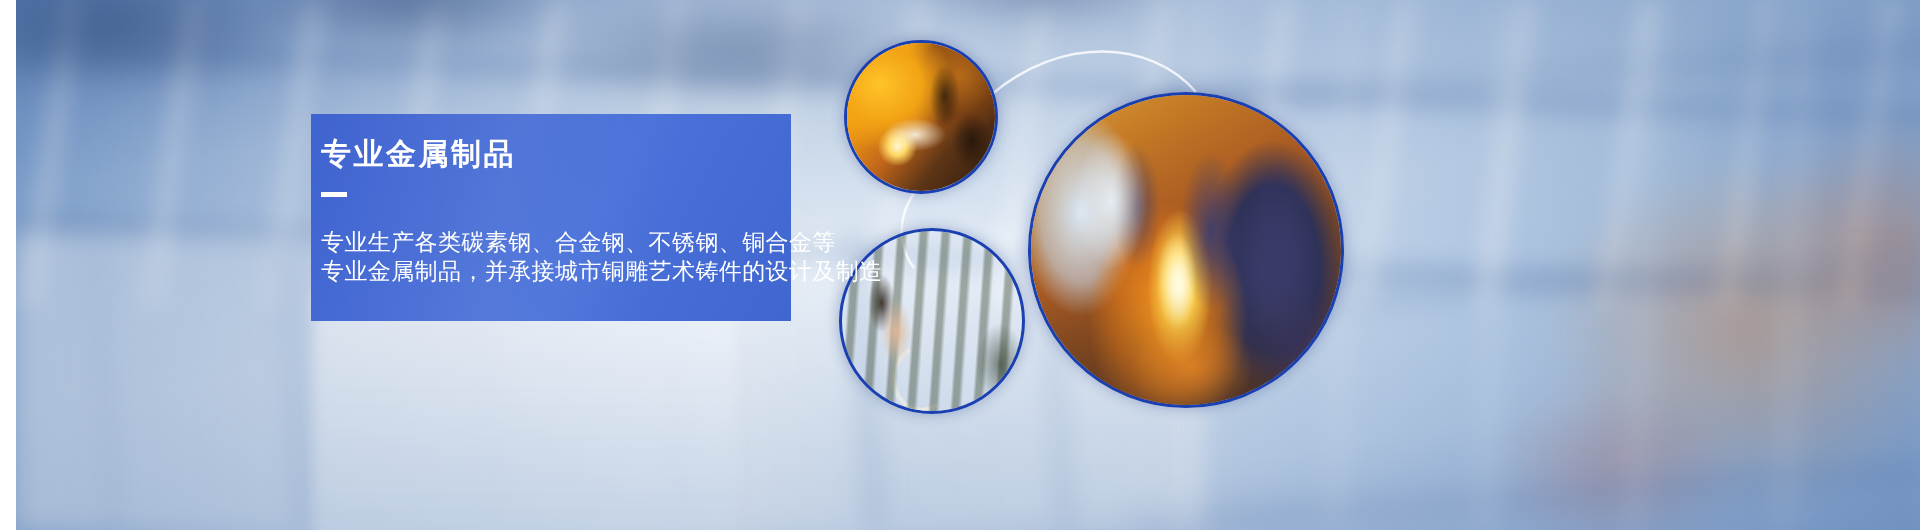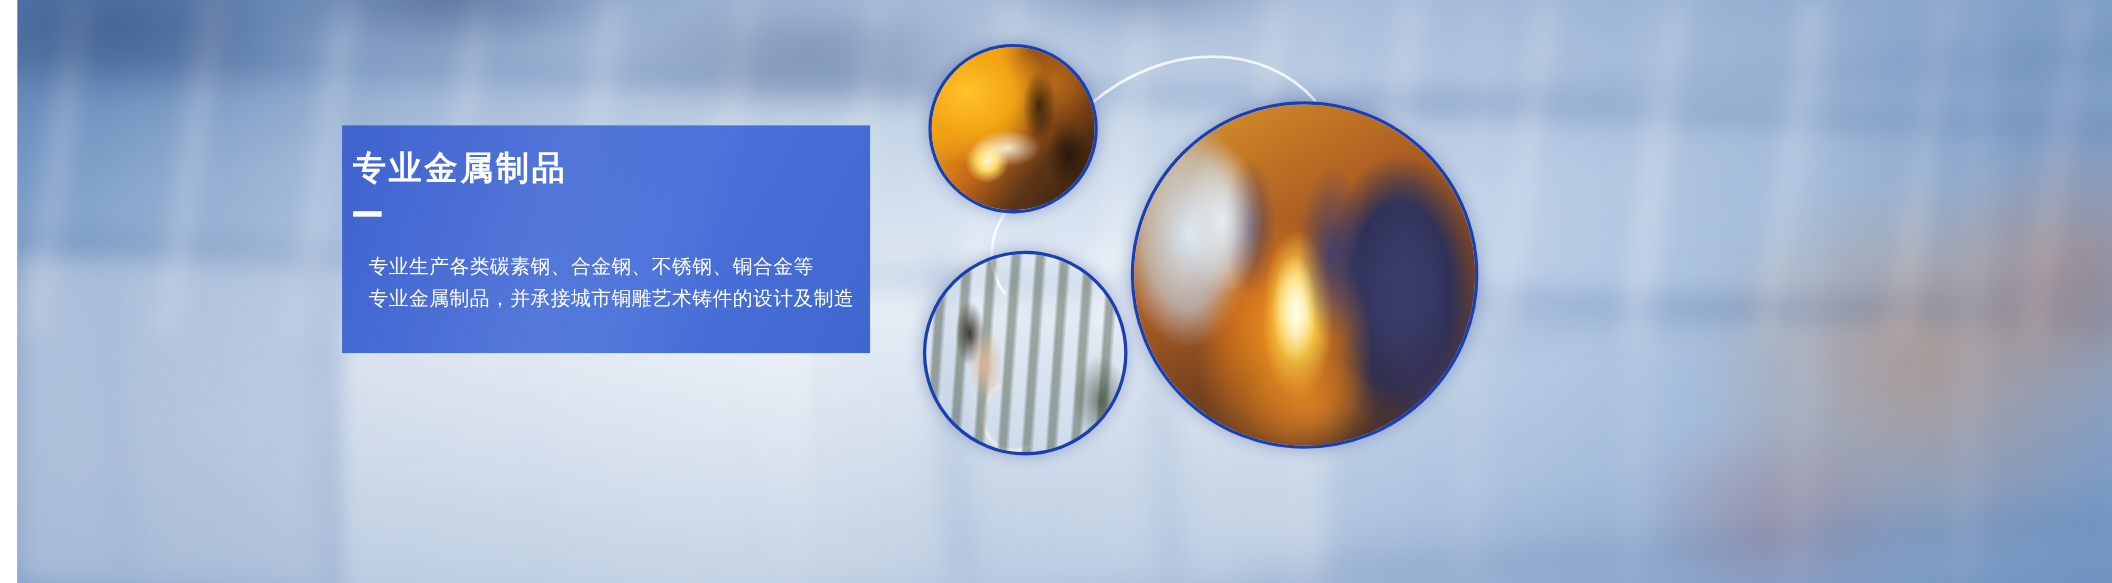--- a/index.html
+++ b/index.html
@@ -156,25 +156,25 @@
     width: 26px;
     height: 5px;
     background: #ffffff;
     z-index: 4;
   }
   .subtext {
     position: absolute;
     left: 295px;
     top: 228px;
     color: #ffffff;
-    font-size: 18px;
+    font-size: 23px;
     line-height: 29px;
     letter-spacing: 0.4px;
     white-space: nowrap;
-    padding-left: 24px;
+    padding-left: 10px;
     z-index: 4;
   }
   .subtext .line { display: block; }
 
   
   .circle {
     position: absolute;
     border-radius: 50%;
     border: 3px solid #1a3fb0;
     overflow: hidden;

